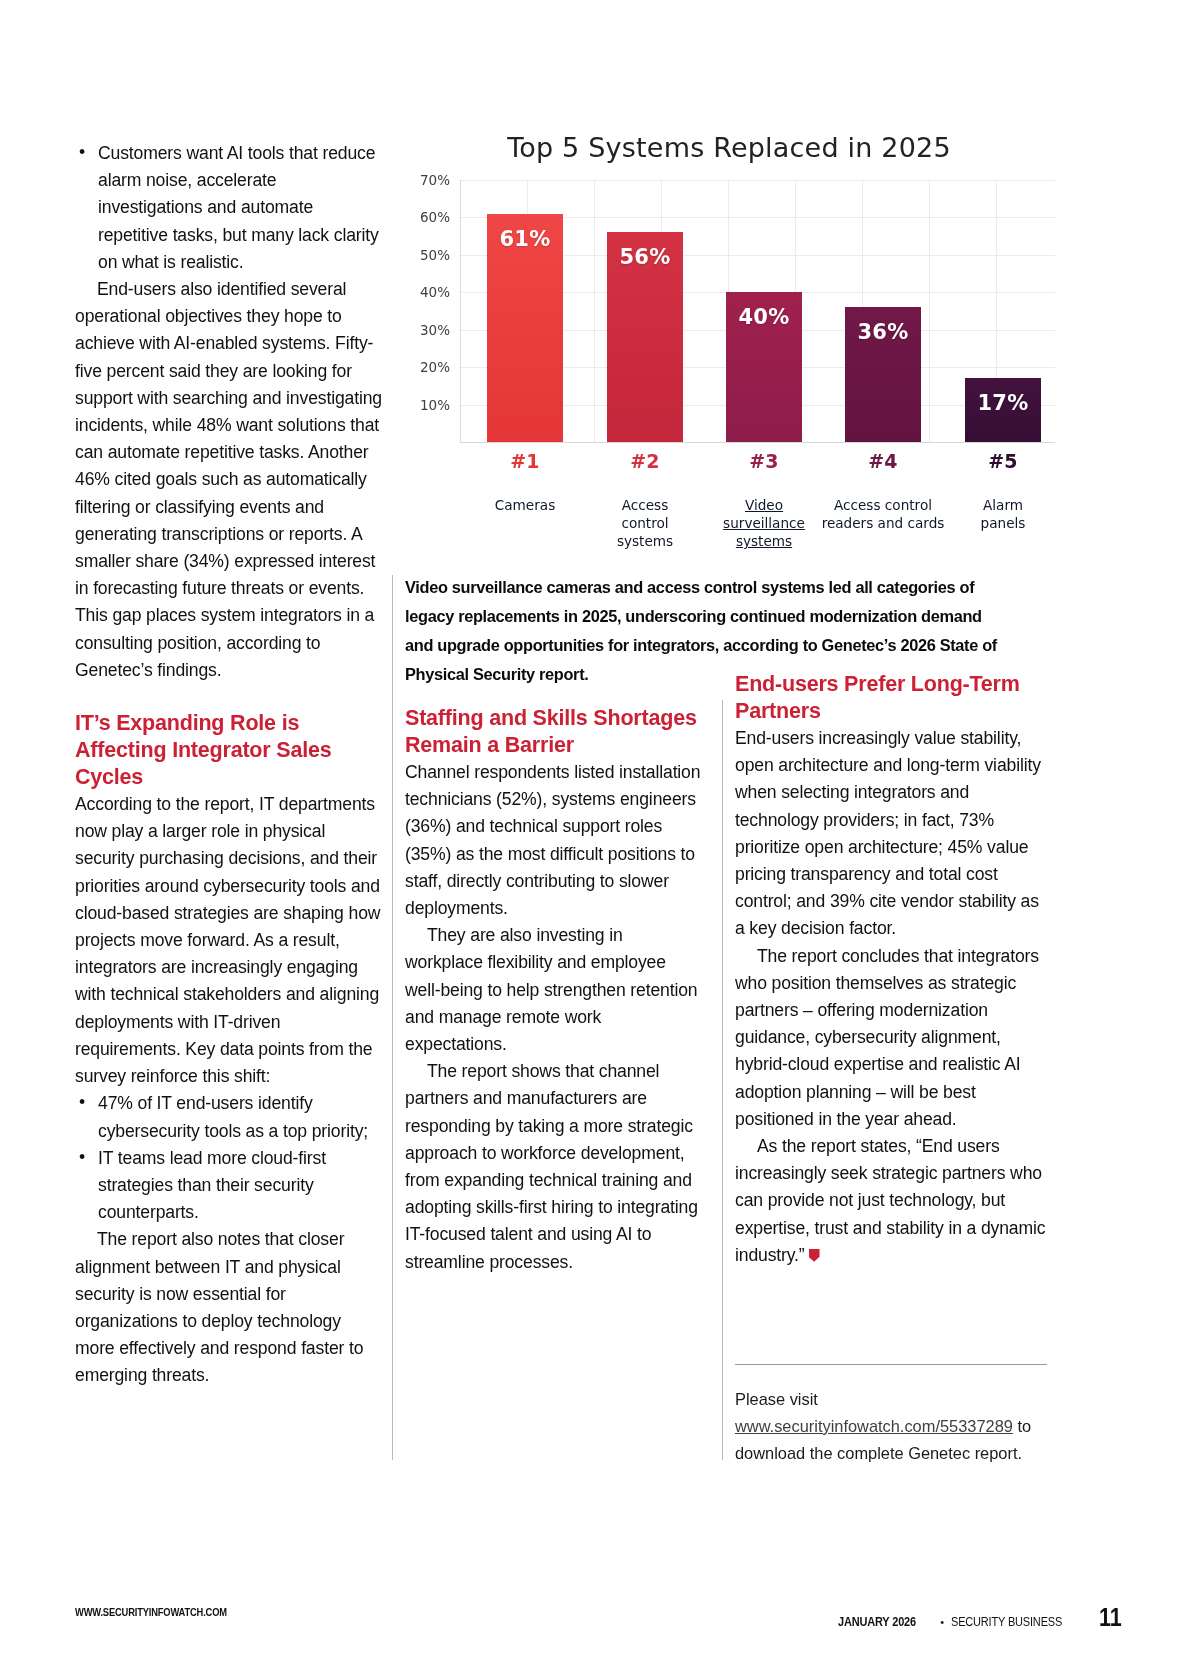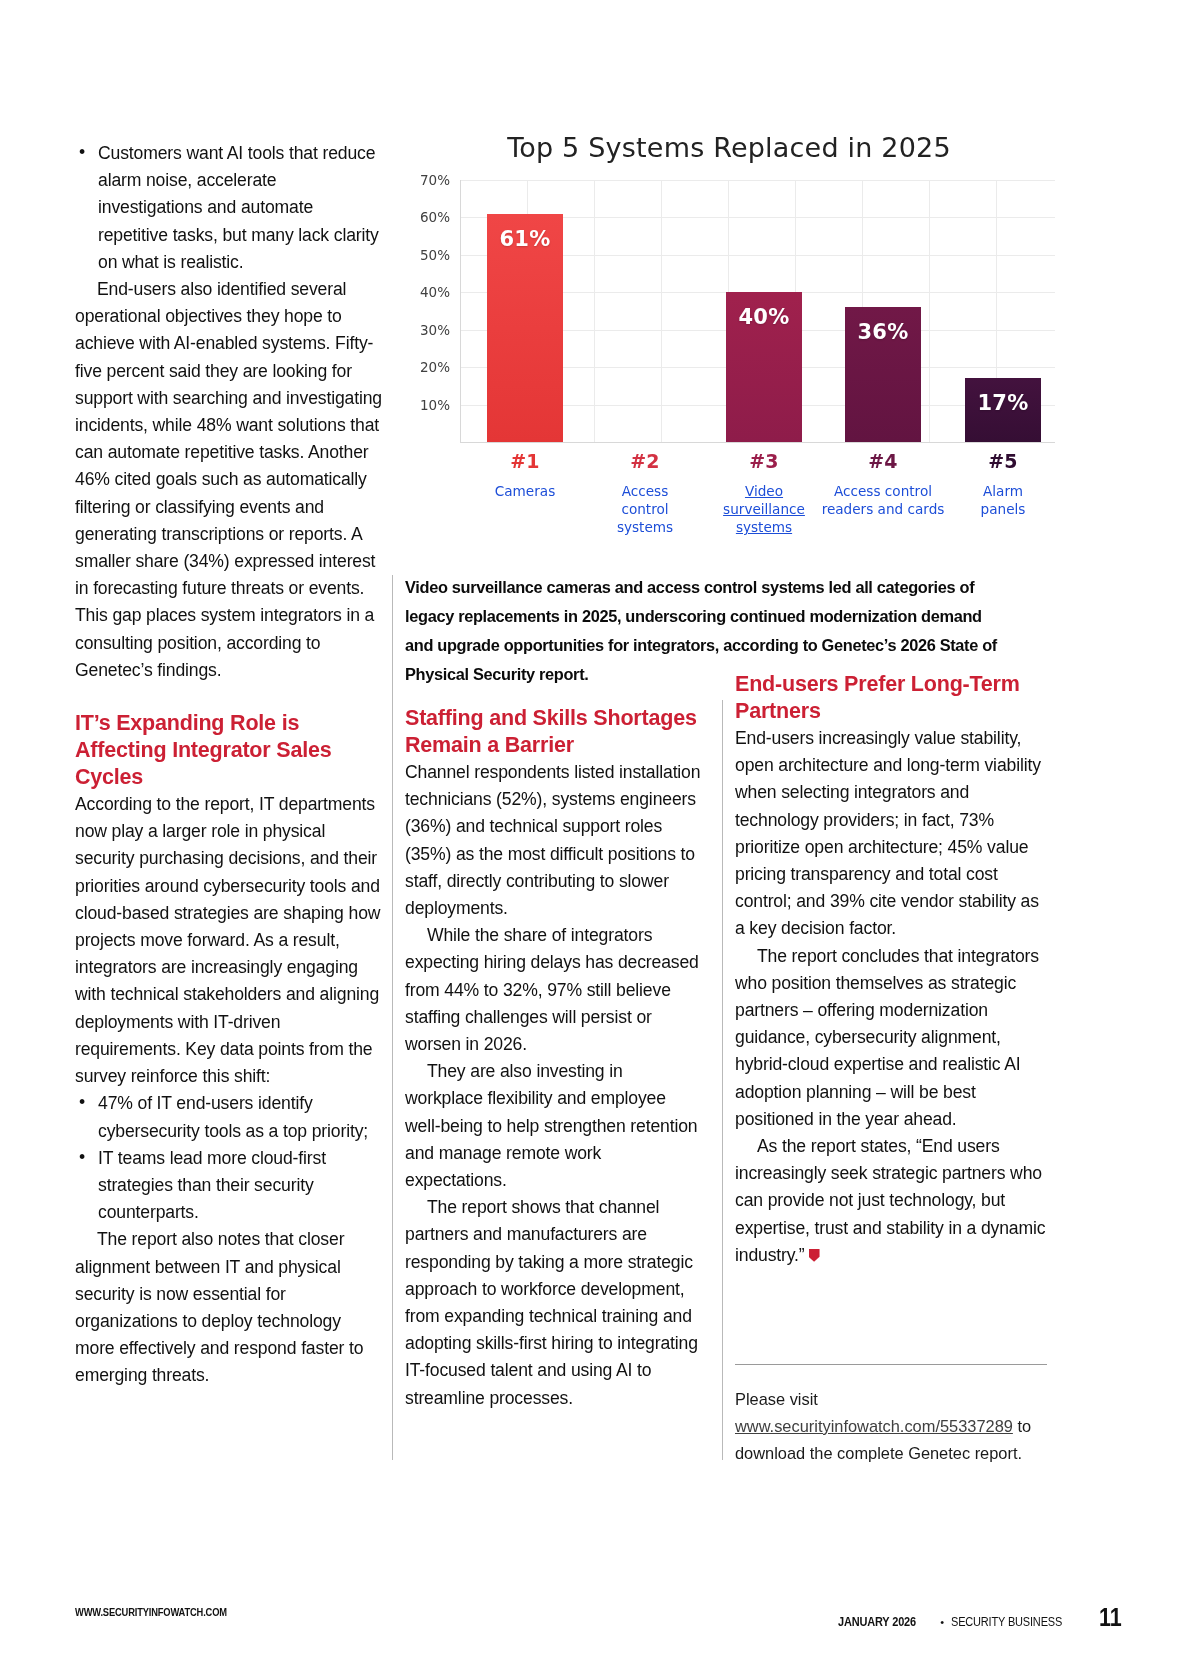--- a/index.html
+++ b/index.html
@@ -115,22 +115,22 @@
   }
   .xcat{
     position:absolute;top:0;width:130px;text-align:center;
   }
   .xcat .rank{
     font-size:19px;font-weight:bold;
     font-family:"DejaVu Sans", sans-serif;
     letter-spacing:0.3px;
   }
   .xcat .name{
-    margin-top:10px;
-    font-size:13.6px;color:#1d4ed8;line-height:18px;
+    margin-top:24px;
+    font-size:13.6px;color:#0f172a;line-height:18px;
     font-family:"DejaVu Sans", sans-serif;
   }
 
   
   .caption{
     position:absolute;
     left:405px;top:573px;width:640px;
     font-family:"Liberation Sans Narrow","Liberation Sans", sans-serif;
     font-weight:bold;
     font-size:17.4px;
@@ -204,20 +204,23 @@
       <div style="top:149.7px;">30%</div>
       <div style="top:187.2px;margin-left:24px;">20%</div>
       <div style="top:224.6px;">10%</div>
     </div>
 
     <div class="plot"></div>
 
     <div class="bars">
       <div class="bar" style="left:27px;height:228.3px;background:linear-gradient(180deg,#F04646 0%,#E43636 100%);">
         <span class="val">61%</span>
+      </div>
+      <div class="bar" style="left:147px;height:209.6px;background:linear-gradient(180deg,#D33243 0%,#C4263B 100%);">
+        <span class="val">56%</span>
       </div>
       <div class="bar" style="left:266px;height:149.7px;background:linear-gradient(180deg,#A0214D 0%,#8E1C4A 100%);">
         <span class="val">40%</span>
       </div>
       <div class="bar" style="left:385px;height:134.8px;background:linear-gradient(180deg,#711847 0%,#621441 100%);">
         <span class="val">36%</span>
       </div>
       <div class="bar" style="left:505px;height:63.6px;background:linear-gradient(180deg,#43123E 0%,#350E34 100%);">
         <span class="val">17%</span>
       </div>
@@ -272,21 +275,20 @@
         <span class="bu">•</span>
         <span>IT teams lead more cloud-first strategies than their security counterparts.</span>
       </li>
     </ul>
     <p class="indent">The report also notes that closer alignment between IT and physical security is now essential for organizations to deploy technology more effectively and respond faster to emerging threats.</p>
   </div>
 
   <div class="col col2 body-text">
     <h2 class="sect">Staffing and Skills Shortages Remain a Barrier</h2>
     <p>Channel respondents listed installation technicians (52%), systems engineers (36%) and technical support roles (35%) as the most difficult positions to staff, directly contributing to slower deployments.</p>
-    <p class="indent">While the share of integrators expecting hiring delays has decreased from 44% to 32%, 97% still believe staffing challenges will persist or worsen in 2026.</p>
     <p class="indent">They are also investing in workplace flexibility and employee well-being to help strengthen retention and manage remote work expectations.</p>
     <p class="indent">The report shows that channel partners and manufacturers are responding by taking a more strategic approach to workforce development, from expanding technical training and adopting skills-first hiring to integrating IT-focused talent and using AI to streamline processes.</p>
   </div>
 
   <div class="col col3 body-text">
     <h2 class="sect">End-users Prefer Long-Term Partners</h2>
     <p>End-users increasingly value stability, open architecture and long-term viability when selecting integrators and technology providers; in fact, 73% prioritize open architecture; 45% value pricing transparency and total cost control; and 39% cite vendor stability as a key decision factor.</p>
     <p class="indent">The report concludes that integrators who position themselves as strategic partners – offering modernization guidance, cybersecurity alignment, hybrid-cloud expertise and realistic AI adoption planning – will be best positioned in the year ahead.</p>
     <p class="indent"><span>As the report states, “End users increasingly seek strategic partners who can provide not just technology, but expertise, trust and stability in a dynamic industry.”</span><span class="endmark"></span></p>
   </div>

